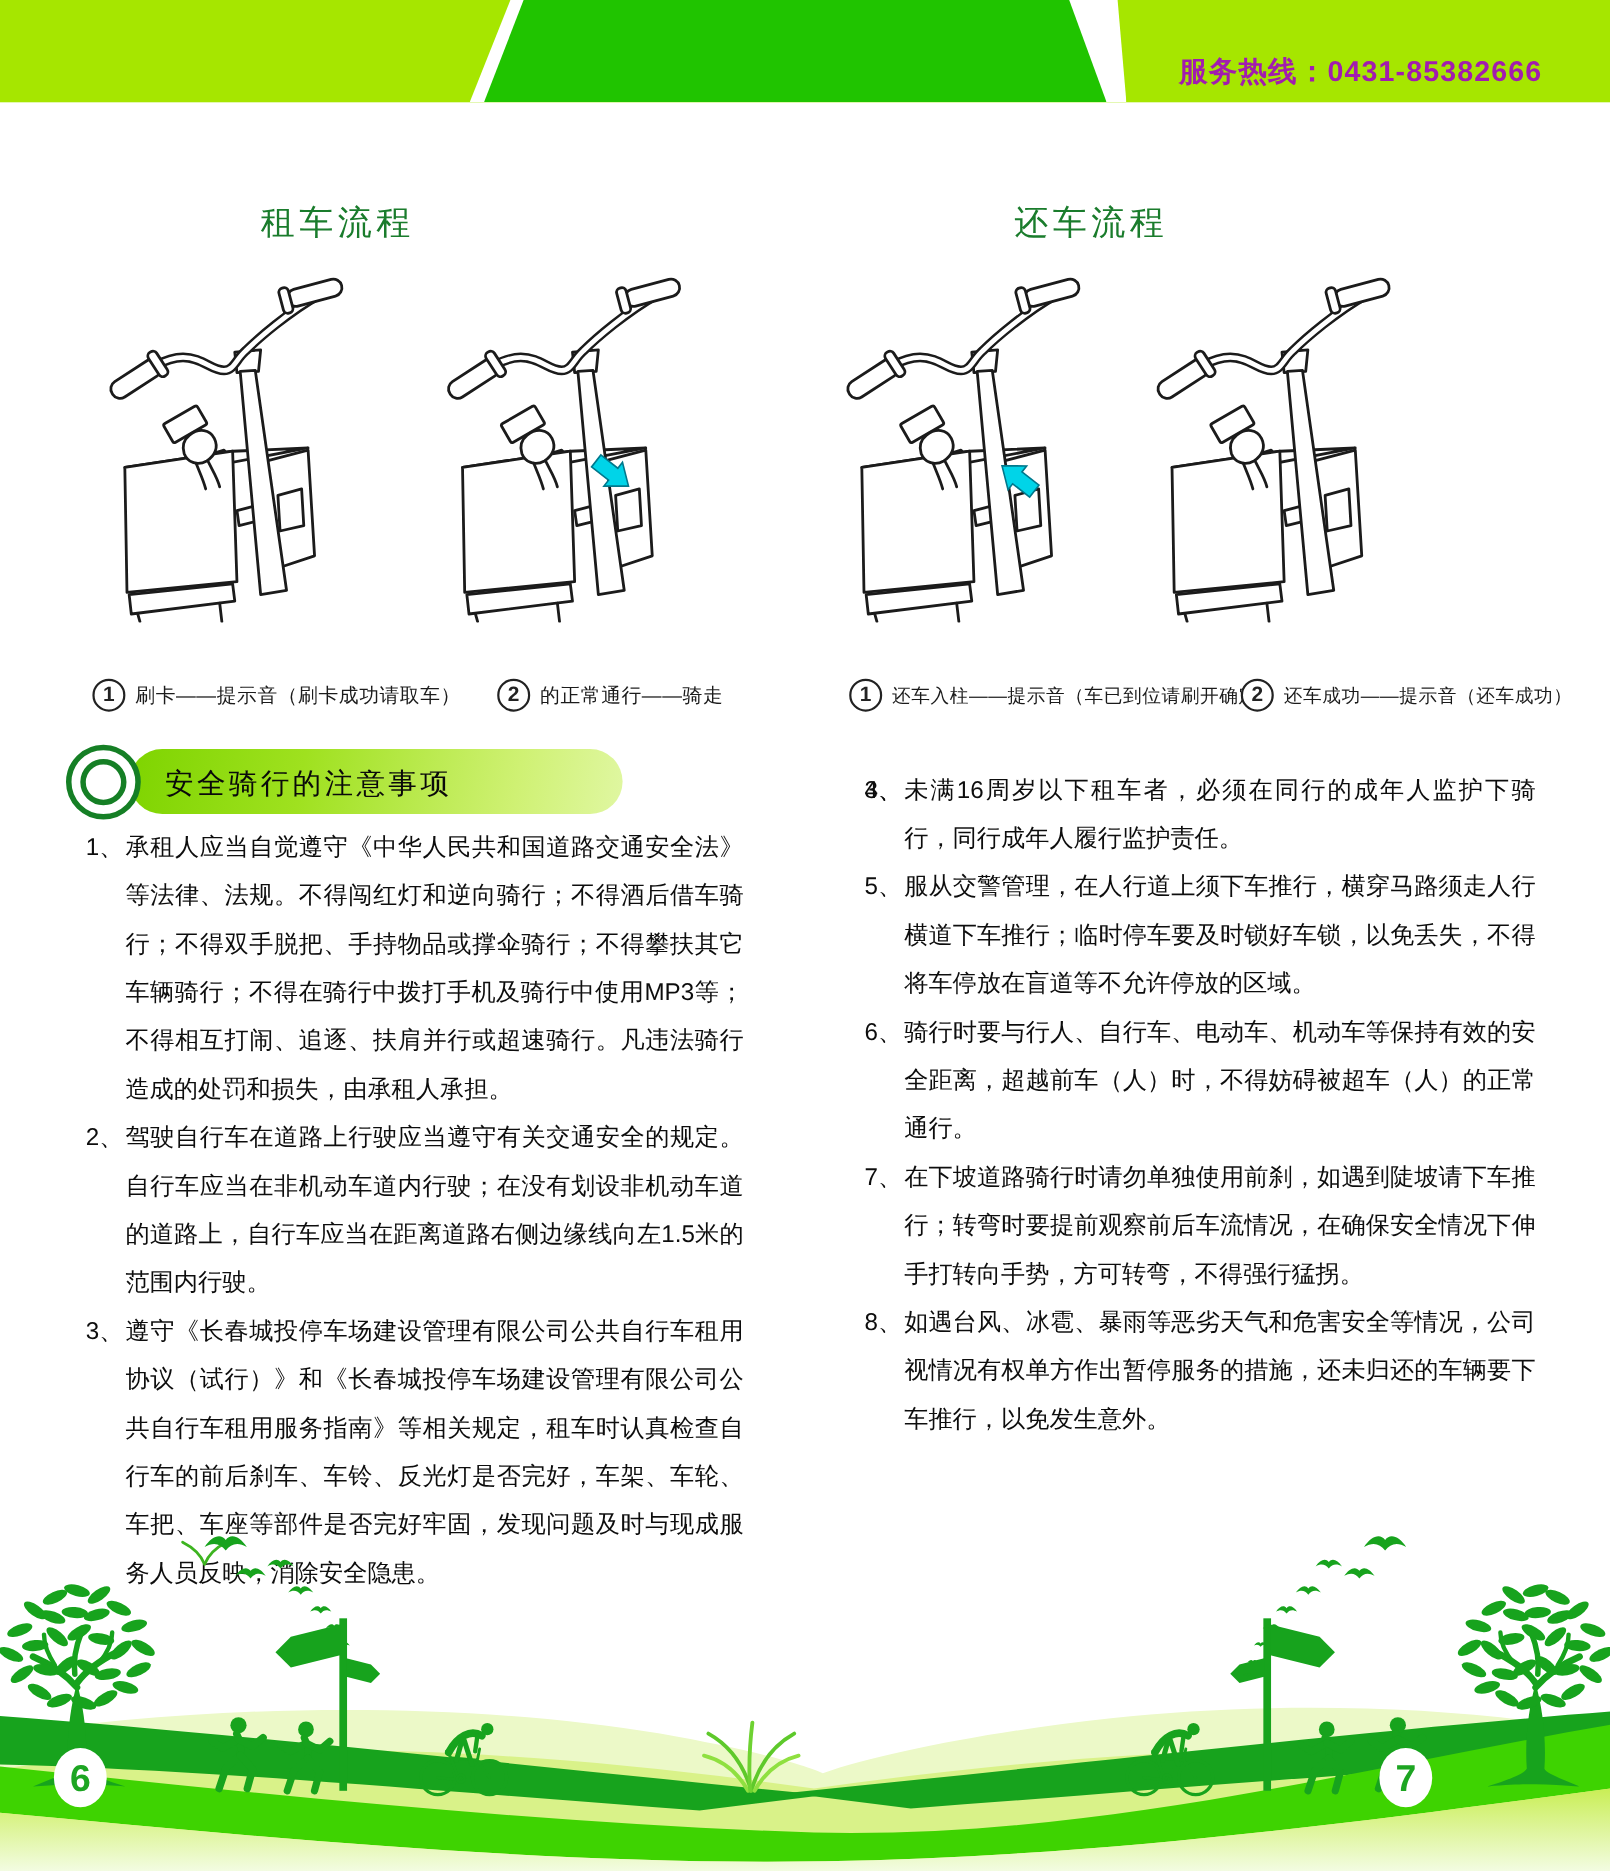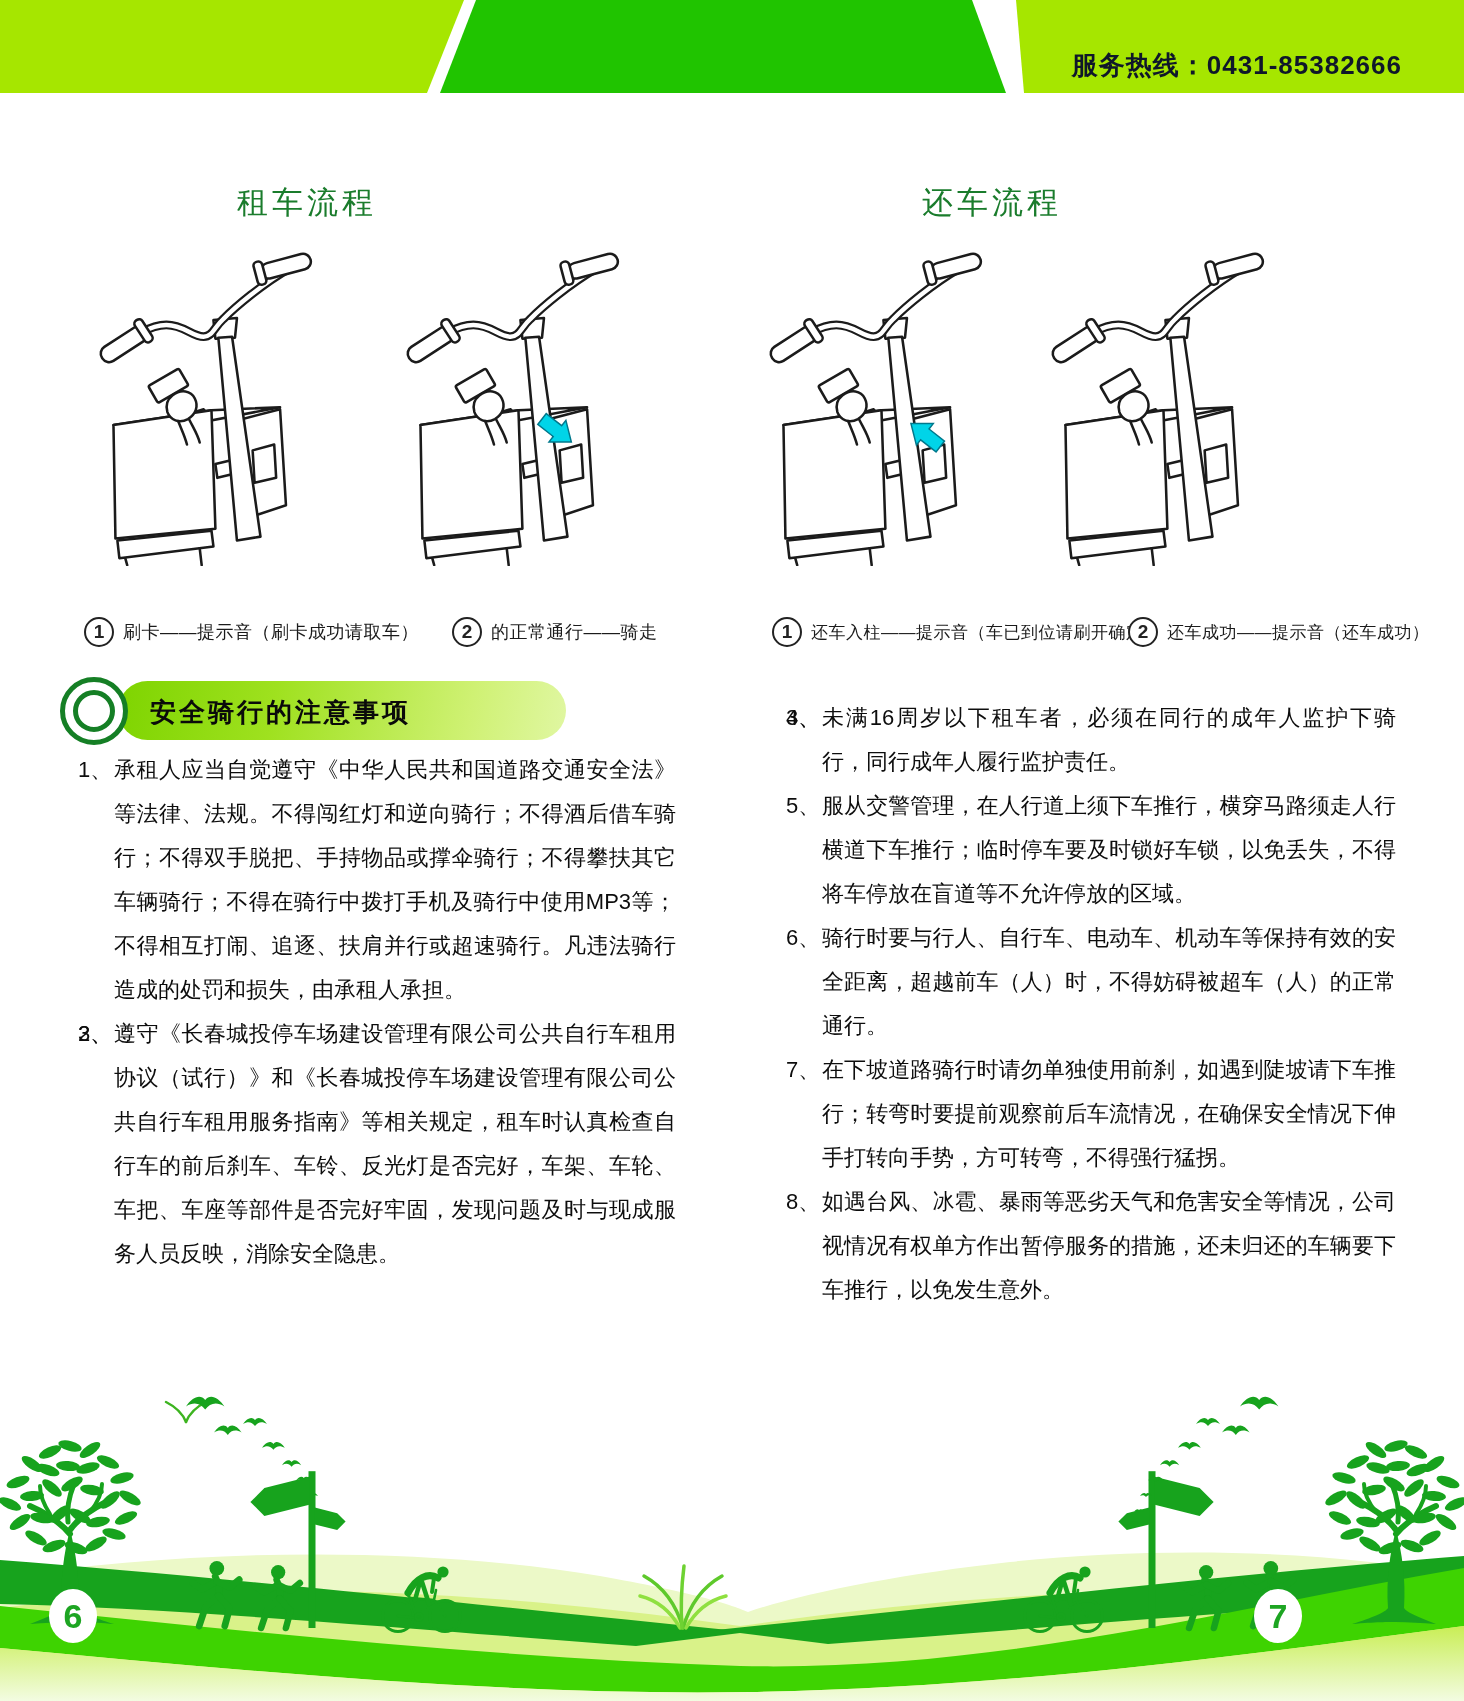--- a/index.html
+++ b/index.html
@@ -8,21 +8,21 @@
     font-family:"Liberation Sans","DejaVu Sans",sans-serif;
   }
   .abs { position:absolute; }
 
   
   .header { left:0; top:0; width:1464px; height:93px; background:#a6e600; }
   .header .white-slash { position:absolute; inset:0; background:#ffffff;
     clip-path:polygon(464px 0,1016px 0,1024px 100%,427px 100%); }
   .header .dark-trap { position:absolute; inset:0; background:#20c400;
     clip-path:polygon(476px 0,972px 0,1006px 100%,440px 100%); }
-  .hotline { position:absolute; top:48px; right:62px; color:#0f172a; font-weight:bold;
+  .hotline { position:absolute; top:48px; right:62px; color:#a21caf; font-weight:bold;
     font-size:26px; letter-spacing:1px;text-align:center; }
 
   
   .proc-title { top:182px; width:250px; color:#1a7c2c;
     font-family:"Liberation Serif","DejaVu Serif",serif; font-weight:normal;
     font-size:31px; letter-spacing:4px; }
   .proc-title.left  { left:237px; }
   .proc-title.right { left:922px; }
 
   
@@ -39,21 +39,21 @@
 
   
   .sec-pill { left:118px; top:681px; width:448px; height:59px; border-radius:30px;
     background:linear-gradient(100deg,#7ed400 0%,#9fe11f 35%,#cff173 78%,#e0f7a2 100%); }
   .sec-ring-outer { left:60px; top:677px; width:68px; height:68px; border:5px solid #157f25;
     border-radius:50%; background:#fff; box-sizing:border-box;
     display:flex; align-items:center; justify-content:center; }
   .sec-ring-inner { width:42px; height:42px; border:5px solid #157f25; border-radius:50%;
     box-sizing:border-box; }
   .sec-title { left:150px; top:695px; font-family:"Liberation Serif","DejaVu Serif",serif;
-    font-weight:bold; font-size:26px; letter-spacing:3px; color:#0a0a0a; }
+    font-weight:normal; font-size:26px; letter-spacing:3px; color:#0a0a0a; }
 
   
   .col { position:absolute; }
   .col-left  { left:78px;  top:748px; width:598px; }
   .col-right { left:786px; top:696px; width:610px; }
   .item { position:relative; padding-left:36px; font-size:22px; line-height:44px;
     text-align:justify; color:#0d0d0d; font-weight:500; }
   .item .num { position:absolute; left:0; top:0; }
 
   
@@ -225,20 +225,21 @@
   </div>
   <div class="abs sec-title">安全骑行的注意事项</div>
 
   <div class="col col-left">
     <div class="item">
       <span class="num">1、</span>
       <span class="txt">承租人应当自觉遵守《中华人民共和国道路交通安全法》等法律、法规。不得闯红灯和逆向骑行；不得酒后借车骑行；不得双手脱把、手持物品或撑伞骑行；不得攀扶其它车辆骑行；不得在骑行中拨打手机及骑行中使用MP3等；不得相互打闹、追逐、扶肩并行或超速骑行。凡违法骑行造成的处罚和损失，由承租人承担。</span>
     </div>
     <div class="item">
       <span class="num">2、</span>
+      <span class="txt">驾驶自行车在道路上行驶应当遵守有关交通安全的规定。自行车应当在非机动车道内行驶；在没有划设非机动车道的道路上，自行车应当在距离道路右侧边缘线向左1.5米的范围内行驶。</span>
     </div>
     <div class="item">
       <span class="num">3、</span>
       <span class="txt">遵守《长春城投停车场建设管理有限公司公共自行车租用协议（试行）》和《长春城投停车场建设管理有限公司公共自行车租用服务指南》等相关规定，租车时认真检查自行车的前后刹车、车铃、反光灯是否完好，车架、车轮、车把、车座等部件是否完好牢固，发现问题及时与现成服务人员反映，消除安全隐患。</span>
     </div>
   </div>
 
   <div class="col col-right">
     <div class="item">
       <span class="num">3、</span>

